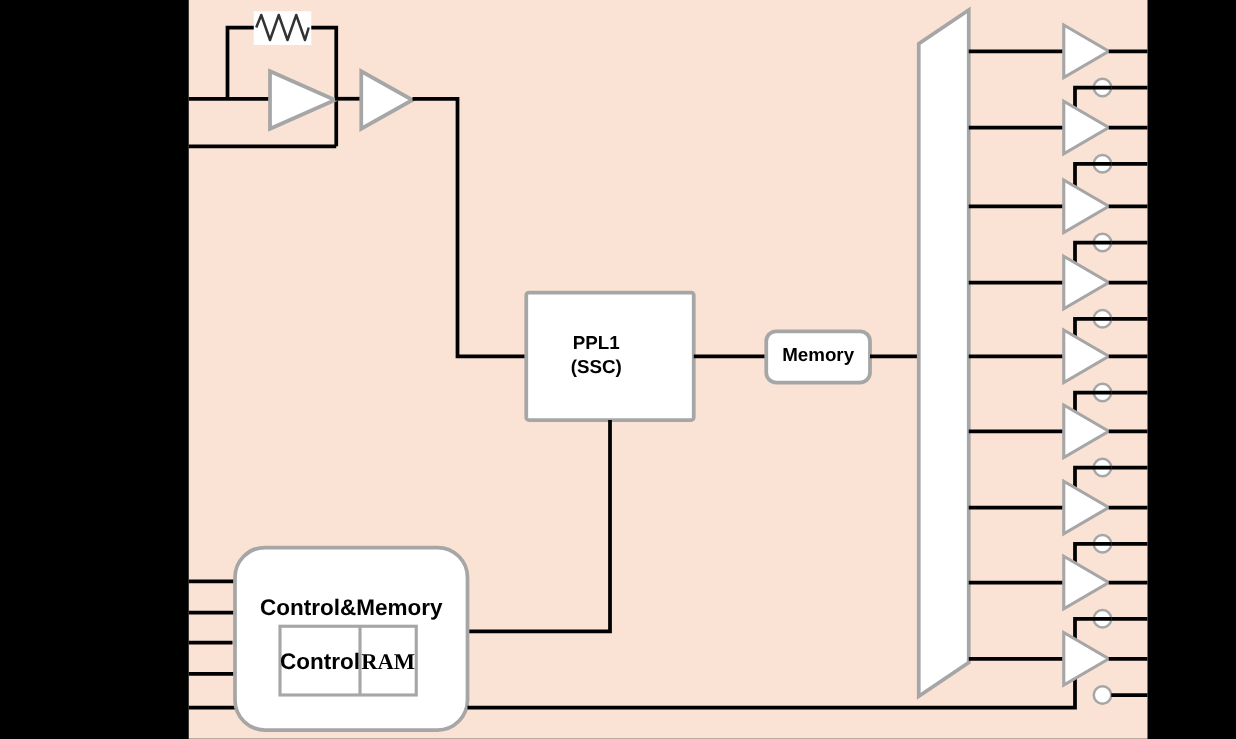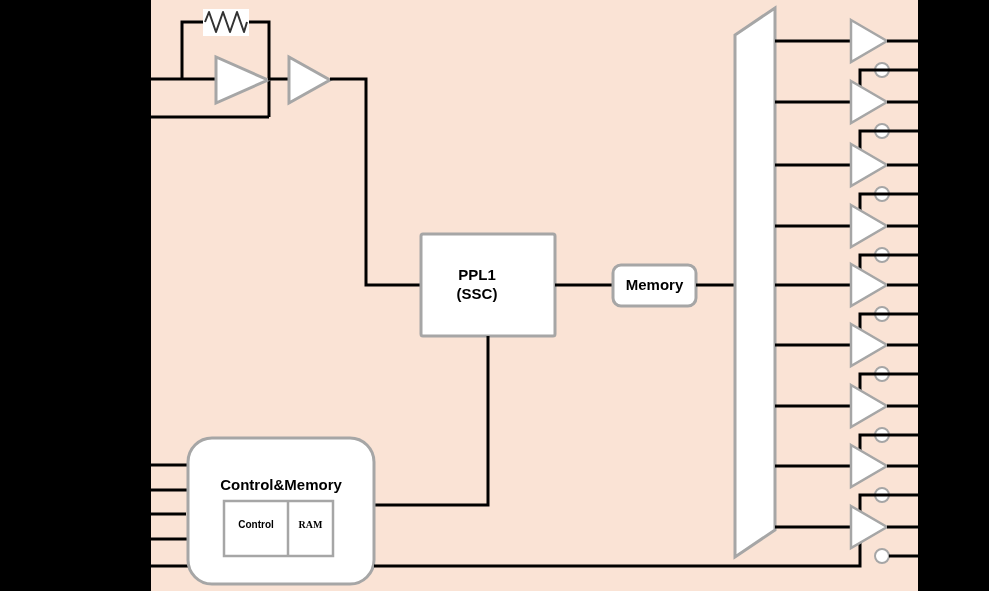--- a/index.html
+++ b/index.html
@@ -6,22 +6,22 @@
   body{width:989px;height:591px;overflow:hidden;
        font-family:"Liberation Sans", sans-serif;}
   #stage{position:relative;width:989px;height:591px;background:#000;}
   #chip{position:absolute;left:151px;top:0px;width:767px;height:591px;
         background:#FAE3D5;}
   svg{position:absolute;left:0;top:0;}
   .lbl{position:absolute;color:#000;font-weight:bold;text-align:center;
        white-space:nowrap;user-select:none;}
   .ppl-label{font-size:15px;line-height:19px;}
   .div-label{font-size:15px;}
-  .cm-label{font-size:15px;text-align:center;}
-  .sub-label{font-size:10px;}
+  .cm-label{font-size:18px;text-align:center;}
+  .sub-label{font-size:18px;}
 </style>
 </head>
 <body>
 
 <div id="stage">
   <div id="chip"></div>
 
   <svg width="989" height="591">
     <defs>
       <g id="outbuf">

